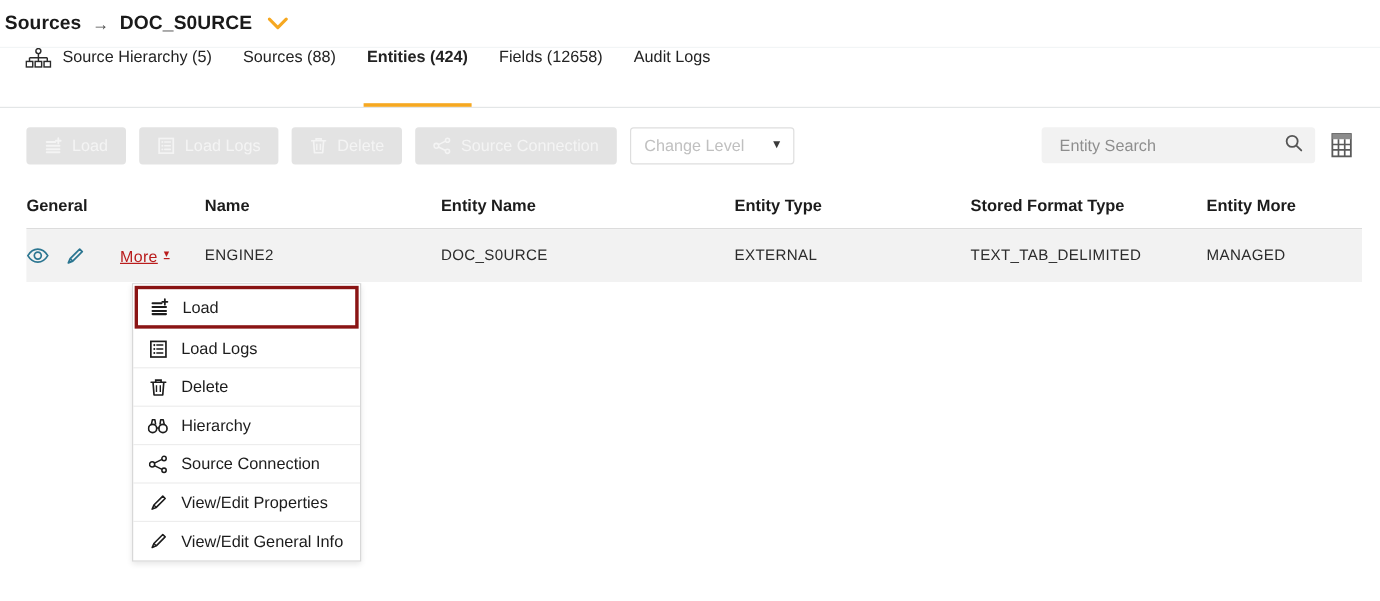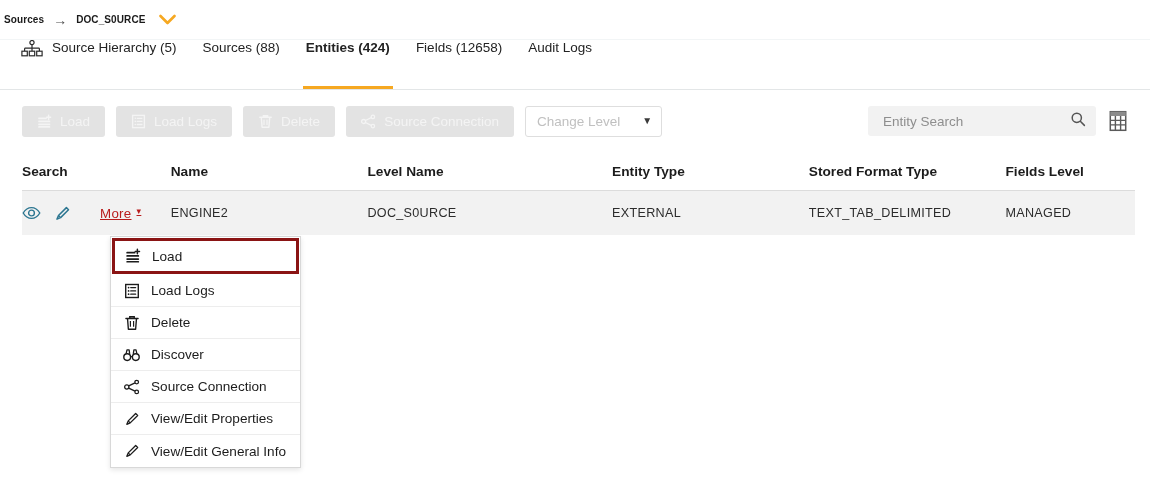--- a/index.html
+++ b/index.html
@@ -19,21 +19,21 @@
   
   .breadcrumb-bar {
     height: 39px;
     display: flex;
     align-items: center;
     padding-left: 4px;
     background: #ffffff;
     border-bottom: 1px solid #f2f5f6;
   }
   .crumb {
-    font-size: 10px;
+    font-size: 16px;
     font-weight: bold;
     color: #1a1a1a;
     letter-spacing: 0.1px;
   }
   .crumb.link { cursor: pointer; }
   .crumb-arrow {
     margin: 0 9px;
     color: #4a4a4a;
     font-size: 14px;
     line-height: 1;
@@ -347,26 +347,26 @@
         <rect x="2.3" y="1.7" width="15.4" height="18.6" fill="none" stroke="#5a5a5a" stroke-width="1.5"></rect>
         <rect x="2.3" y="1.7" width="15.4" height="4.3" fill="#8c8c8c"></rect>
         <path d="M2.3 10.4h15.4 M2.3 14.9h15.4 M7.4 6h0.01 M7.4 6v14.3 M12.6 6v14.3" stroke="#5a5a5a" stroke-width="1.4"></path>
       </svg>
     </button>
   </div>
 </div>
 
 <div class="table-area">
   <div class="thead">
-    <div class="c-action">Search</div>
+    <div class="c-action">General</div>
     <div class="c-name">Name</div>
-    <div class="c-source">Level Name</div>
+    <div class="c-source">Entity Name</div>
     <div class="c-etype">Entity Type</div>
     <div class="c-format">Stored Format Type</div>
-    <div class="c-level">Fields Level</div>
+    <div class="c-level">Entity More</div>
   </div>
 
   <div class="trow">
     <div class="c-action action-cell">
       <button class="icon-btn">
         <svg width="19" height="14" viewBox="0 0 19 14">
           <path d="M1.2 7C3.4 3.3 6.2 1.6 9.5 1.6S15.6 3.3 17.8 7c-2.2 3.7-5 5.4-8.3 5.4S3.4 10.7 1.2 7z" fill="none" stroke="#2c7691" stroke-width="1.4"></path>
           <circle cx="9.5" cy="7" r="2.9" fill="none" stroke="#2c7691" stroke-width="1.4"></circle>
         </svg>
       </button>
@@ -424,21 +424,21 @@
   </div>
 
   <div class="menu-item">
     <span class="mi-icon">
       <svg width="17" height="14" viewBox="0 0 17 14">
         <circle cx="4.2" cy="9.1" r="3.4" fill="none" stroke="#1c1c1c" stroke-width="1.4"></circle>
         <circle cx="12.8" cy="9.1" r="3.4" fill="none" stroke="#1c1c1c" stroke-width="1.4"></circle>
         <path d="M3.1 5.8L4 1.8h2.1l0.6 4 M13.9 5.8L13 1.8h-2.1l-0.6 4 M7.2 8.6h2.6" fill="none" stroke="#1c1c1c" stroke-width="1.3" stroke-linejoin="round"></path>
       </svg>
     </span>
-    <span>Discover</span>
+    <span>Hierarchy</span>
   </div>
 
   <div class="menu-item">
     <span class="mi-icon">
       <svg width="16" height="16" viewBox="0 0 15 15">
         <circle cx="2.6" cy="7.5" r="2" fill="none" stroke="#1c1c1c" stroke-width="1.2"></circle>
         <circle cx="11.9" cy="2.9" r="1.7" fill="none" stroke="#1c1c1c" stroke-width="1.2"></circle>
         <circle cx="11.9" cy="12.1" r="1.7" fill="none" stroke="#1c1c1c" stroke-width="1.2"></circle>
         <path d="M4.4 6.5l5.9-2.9 M4.4 8.5l5.9 2.9" stroke="#1c1c1c" stroke-width="1.2"></path>
       </svg>

